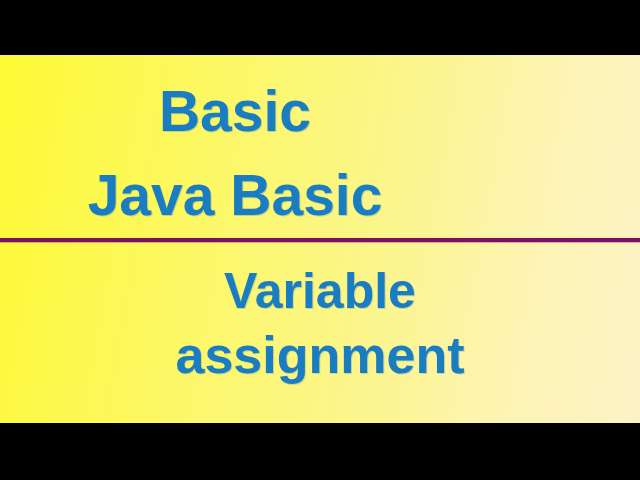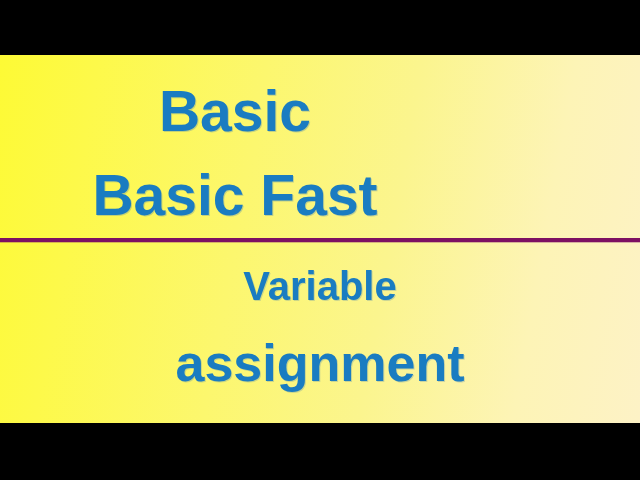--- a/index.html
+++ b/index.html
@@ -113,22 +113,22 @@
     left: 0;
     width: 640px;
     text-align: center;
     color: #1a7cc1;
     font-weight: bold;
     font-family: "Liberation Sans", sans-serif;
     line-height: 1;
     white-space: nowrap;
     text-shadow: 1px 1px 0 rgba(90,140,170,0.30);
   }
-  #subtitle-variable   { top: 23px; font-size: 40px; }
-  #subtitle-assignment { top: 94px; font-size: 52px; }
+  #subtitle-variable   { top: 23px; font-size: 50px; }
+  #subtitle-assignment { top: 86px; font-size: 52px; }
 
   
   #java-logo {
     position: absolute;
     left: 484px;
     top: 6px;
     width: 128px;
     height: 172px;
   }
   #java-logo svg { display: block; width: 128px; height: 172px; }
@@ -140,21 +140,21 @@
 
   <div id="letterbox-top" class="letterbox"></div>
   <div id="letterbox-bottom" class="letterbox"></div>
 
   <div id="card">
 
     <div id="upper-panel">
 
       <div class="title-line" id="title-basic">Basic</div>
 
-      <div class="title-line" id="title-javafast">Basic Fast</div>
+      <div class="title-line" id="title-javafast">Java Basic</div>
 
 
     </div>
 
     <div id="divider"></div>
     <div id="divider-glow"></div>
 
     <div id="lower-panel">
       <div class="subtitle-line" id="subtitle-variable">Variable</div>
       <div class="subtitle-line" id="subtitle-assignment">assignment</div>

